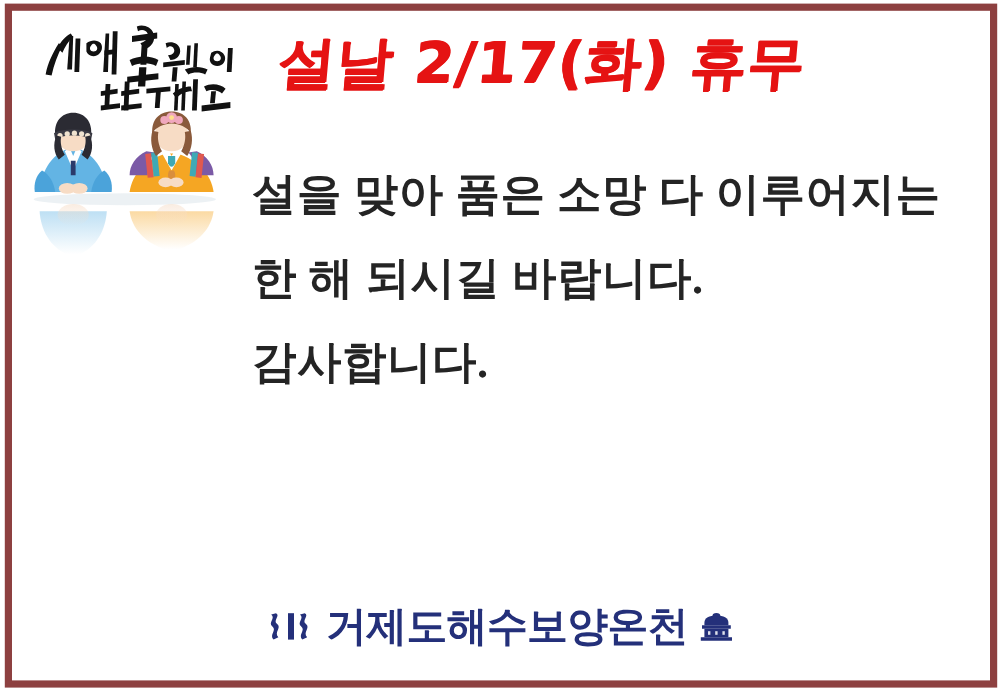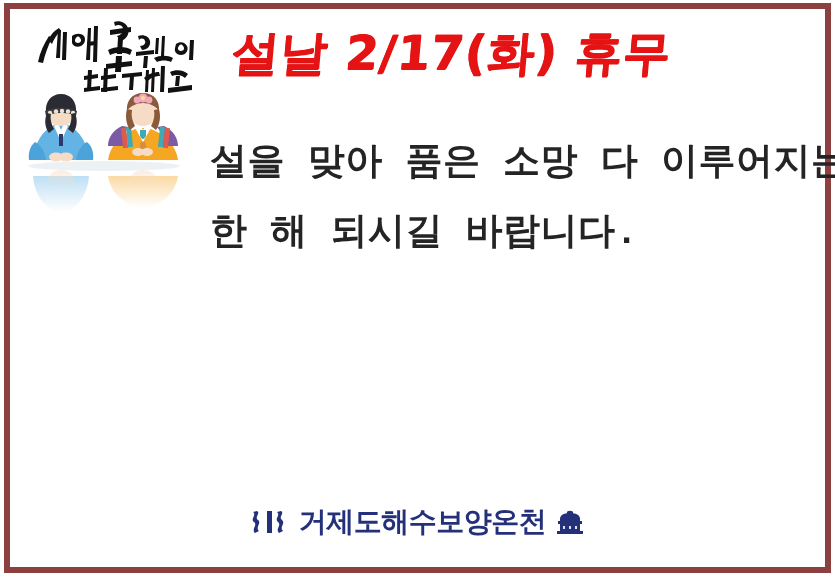--- a/index.html
+++ b/index.html
@@ -83,38 +83,38 @@
     width: 615px;
   }
   .body-line {
     color: #242424;
     font-size: 37px;
     font-weight: bold;
     line-height: 70px;
     height: 70px;
     letter-spacing: 0.5px;
     white-space: nowrap;
-    font-family: Liberation Mono, monospace;
+    font-family: Liberation Serif, serif;
   }
 
   
   .footer {
     position: absolute;
     left: 0;
     top: 498px;
     width: 835px;
     height: 48px;
     display: flex;
     align-items: center;
     justify-content: center;
     gap: 9px;
   }
   .footer-name {
     color: #24307a;
-    font-size: 28px;
+    font-size: 34px;
     font-weight: bold;
     letter-spacing: -0.5px;
     white-space: nowrap;
     font-family: "DejaVu Sans", "Liberation Sans", sans-serif;
   }
   .onsen-mark { width: 40px; height: 30px; display: block; }
   .crest-mark { width: 30px; height: 30px; display: block; }
 </style>
 </head>
 <body>
@@ -266,20 +266,21 @@
         <ellipse cx="117" cy="99" rx="13" ry="9" fill="url(#reflSkin)"></ellipse>
       </g>
     </svg>
   </div>
 
   <div class="title">설날 2/17(화) 휴무</div>
 
   <div class="body-block">
     <div class="body-line">설을 맞아 품은 소망 다 이루어지는</div>
     <div class="body-line">한 해 되시길 바랍니다.</div>
+    <div class="body-line">감사합니다.</div>
   </div>
 
   <div class="footer">
 
     <svg class="onsen-mark" viewBox="0 0 40 30" aria-hidden="true">
       <g fill="#24307a">
         <path d="M7,4 C11,6 4,10 8,13 C12,16 5,20 9,24 L5,26 C1,22 8,18 4,15 C0,12 7,8 3,5 Z"></path>
         <rect x="17" y="4" width="5" height="22"></rect>
         <path d="M31,4 C35,6 28,10 32,13 C36,16 29,20 33,24 L29,26 C25,22 32,18 28,15 C24,12 31,8 27,5 Z"></path>
       </g>

